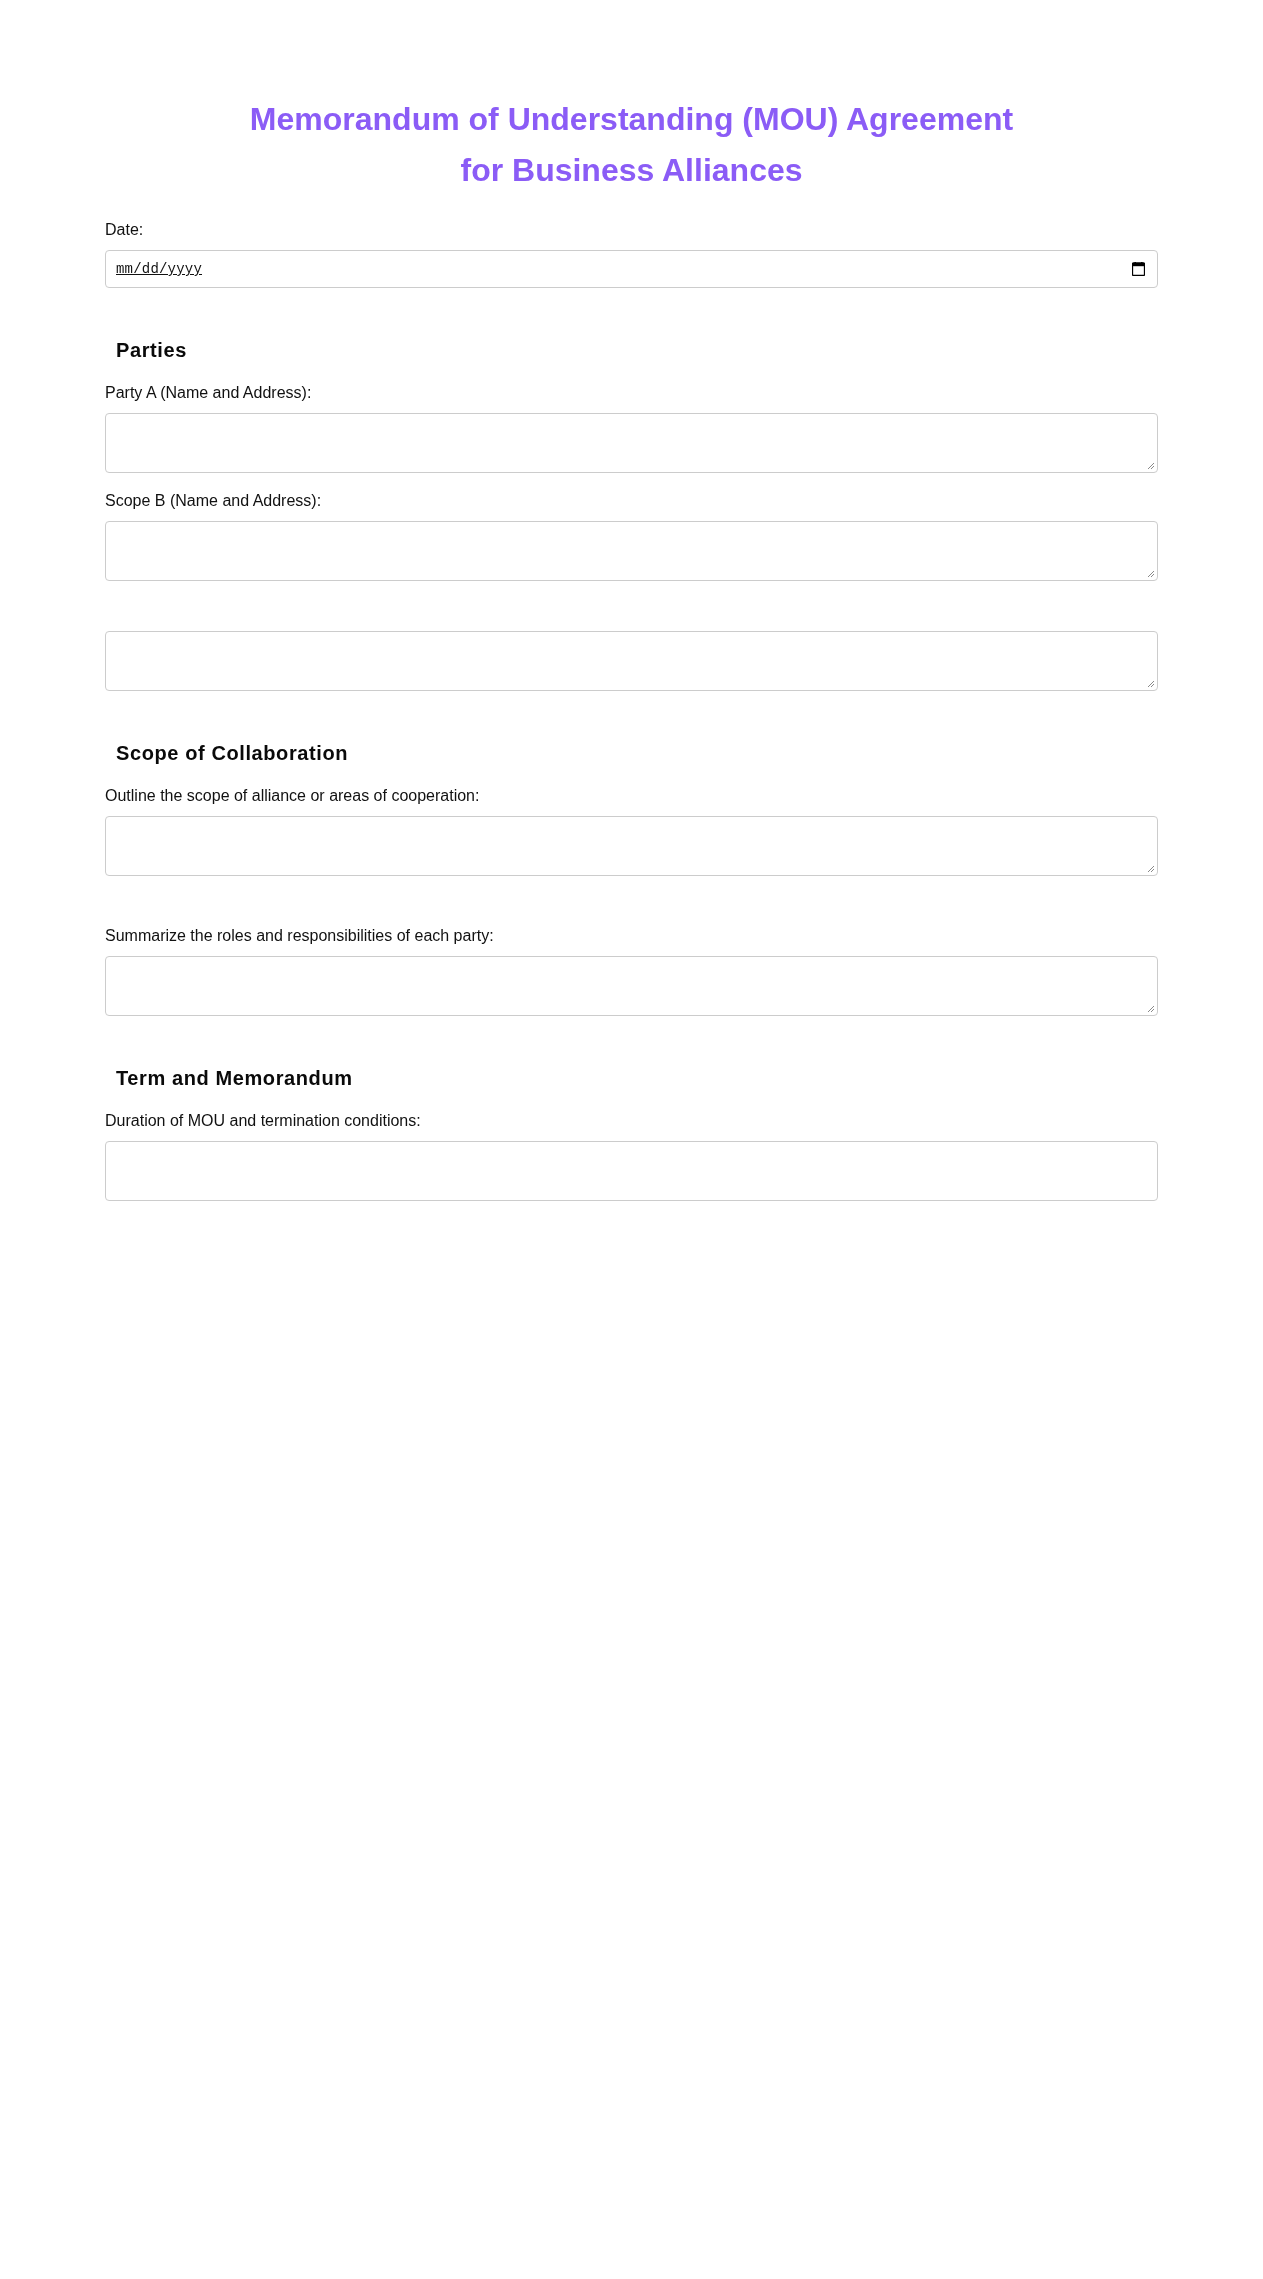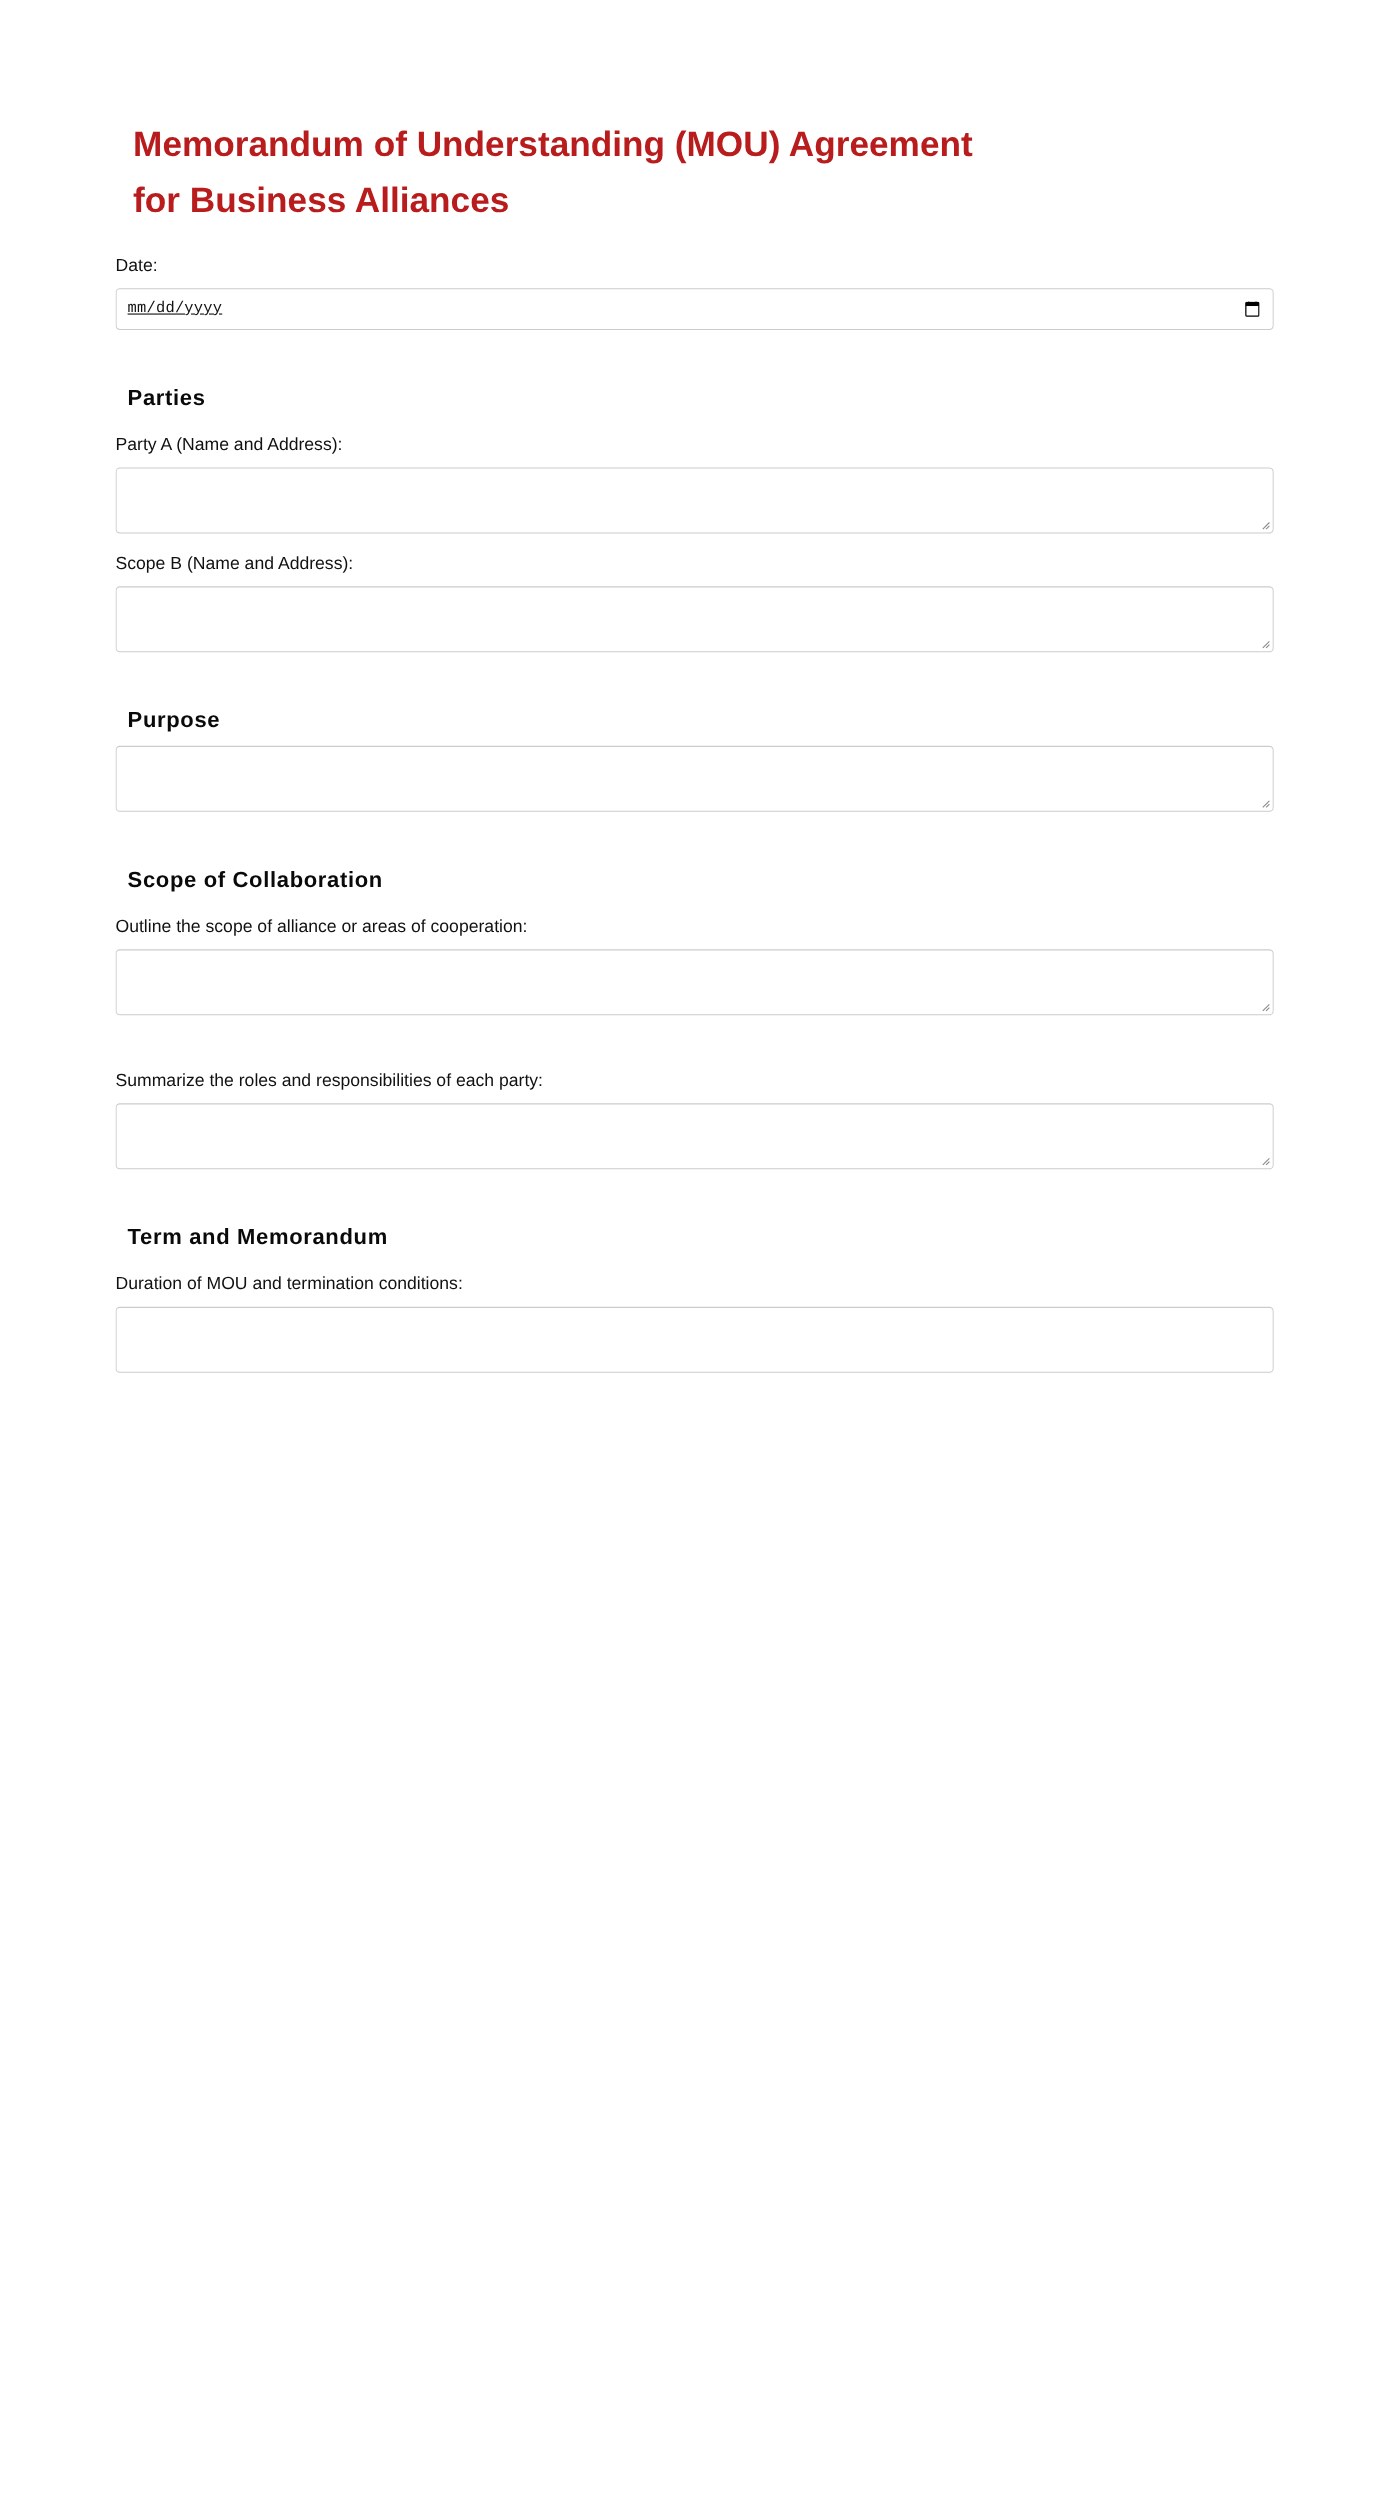--- a/index.html
+++ b/index.html
@@ -17,27 +17,27 @@
     }
     .page {
       position: absolute;
       left: 105px;
       top: 0;
       width: 1053px;
       height: 1299px;
       overflow: hidden;
     }
     .doc-title {
-      margin: 16px;
+      margin: 4px;
       padding-top: 90px;
-      text-align: left;
+      text-align: center;
       font-size: 32px;
       font-weight: bold;
       line-height: 51px;
-      color: #b91c1c;
+      color: #8b5cf6;
     }
     .field-label {
       display: block;
       font-size: 16px;
       line-height: 20px;
       color: #111111;
     }
     .date-label { margin-top: 24px; }
     .date-input {
       margin-top: 10px;
@@ -129,21 +129,20 @@
     <label class="field-label">Scope B (Name and Address):</label>
     <div class="textarea-box">
       <svg class="resize-grip" viewBox="0 0 8 8">
         <line x1="1" y1="7" x2="7" y2="1" stroke="#8a8a8a" stroke-width="1"></line>
         <line x1="4" y1="7" x2="7" y2="4" stroke="#8a8a8a" stroke-width="1"></line>
       </svg>
     </div>
   </section>
 
   <section class="section">
-    <h2 class="section-heading">Purpose</h2>
     <div class="textarea-box">
       <svg class="resize-grip" viewBox="0 0 8 8">
         <line x1="1" y1="7" x2="7" y2="1" stroke="#8a8a8a" stroke-width="1"></line>
         <line x1="4" y1="7" x2="7" y2="4" stroke="#8a8a8a" stroke-width="1"></line>
       </svg>
     </div>
   </section>
 
   <section class="section">
     <h2 class="section-heading">Scope of Collaboration</h2>

